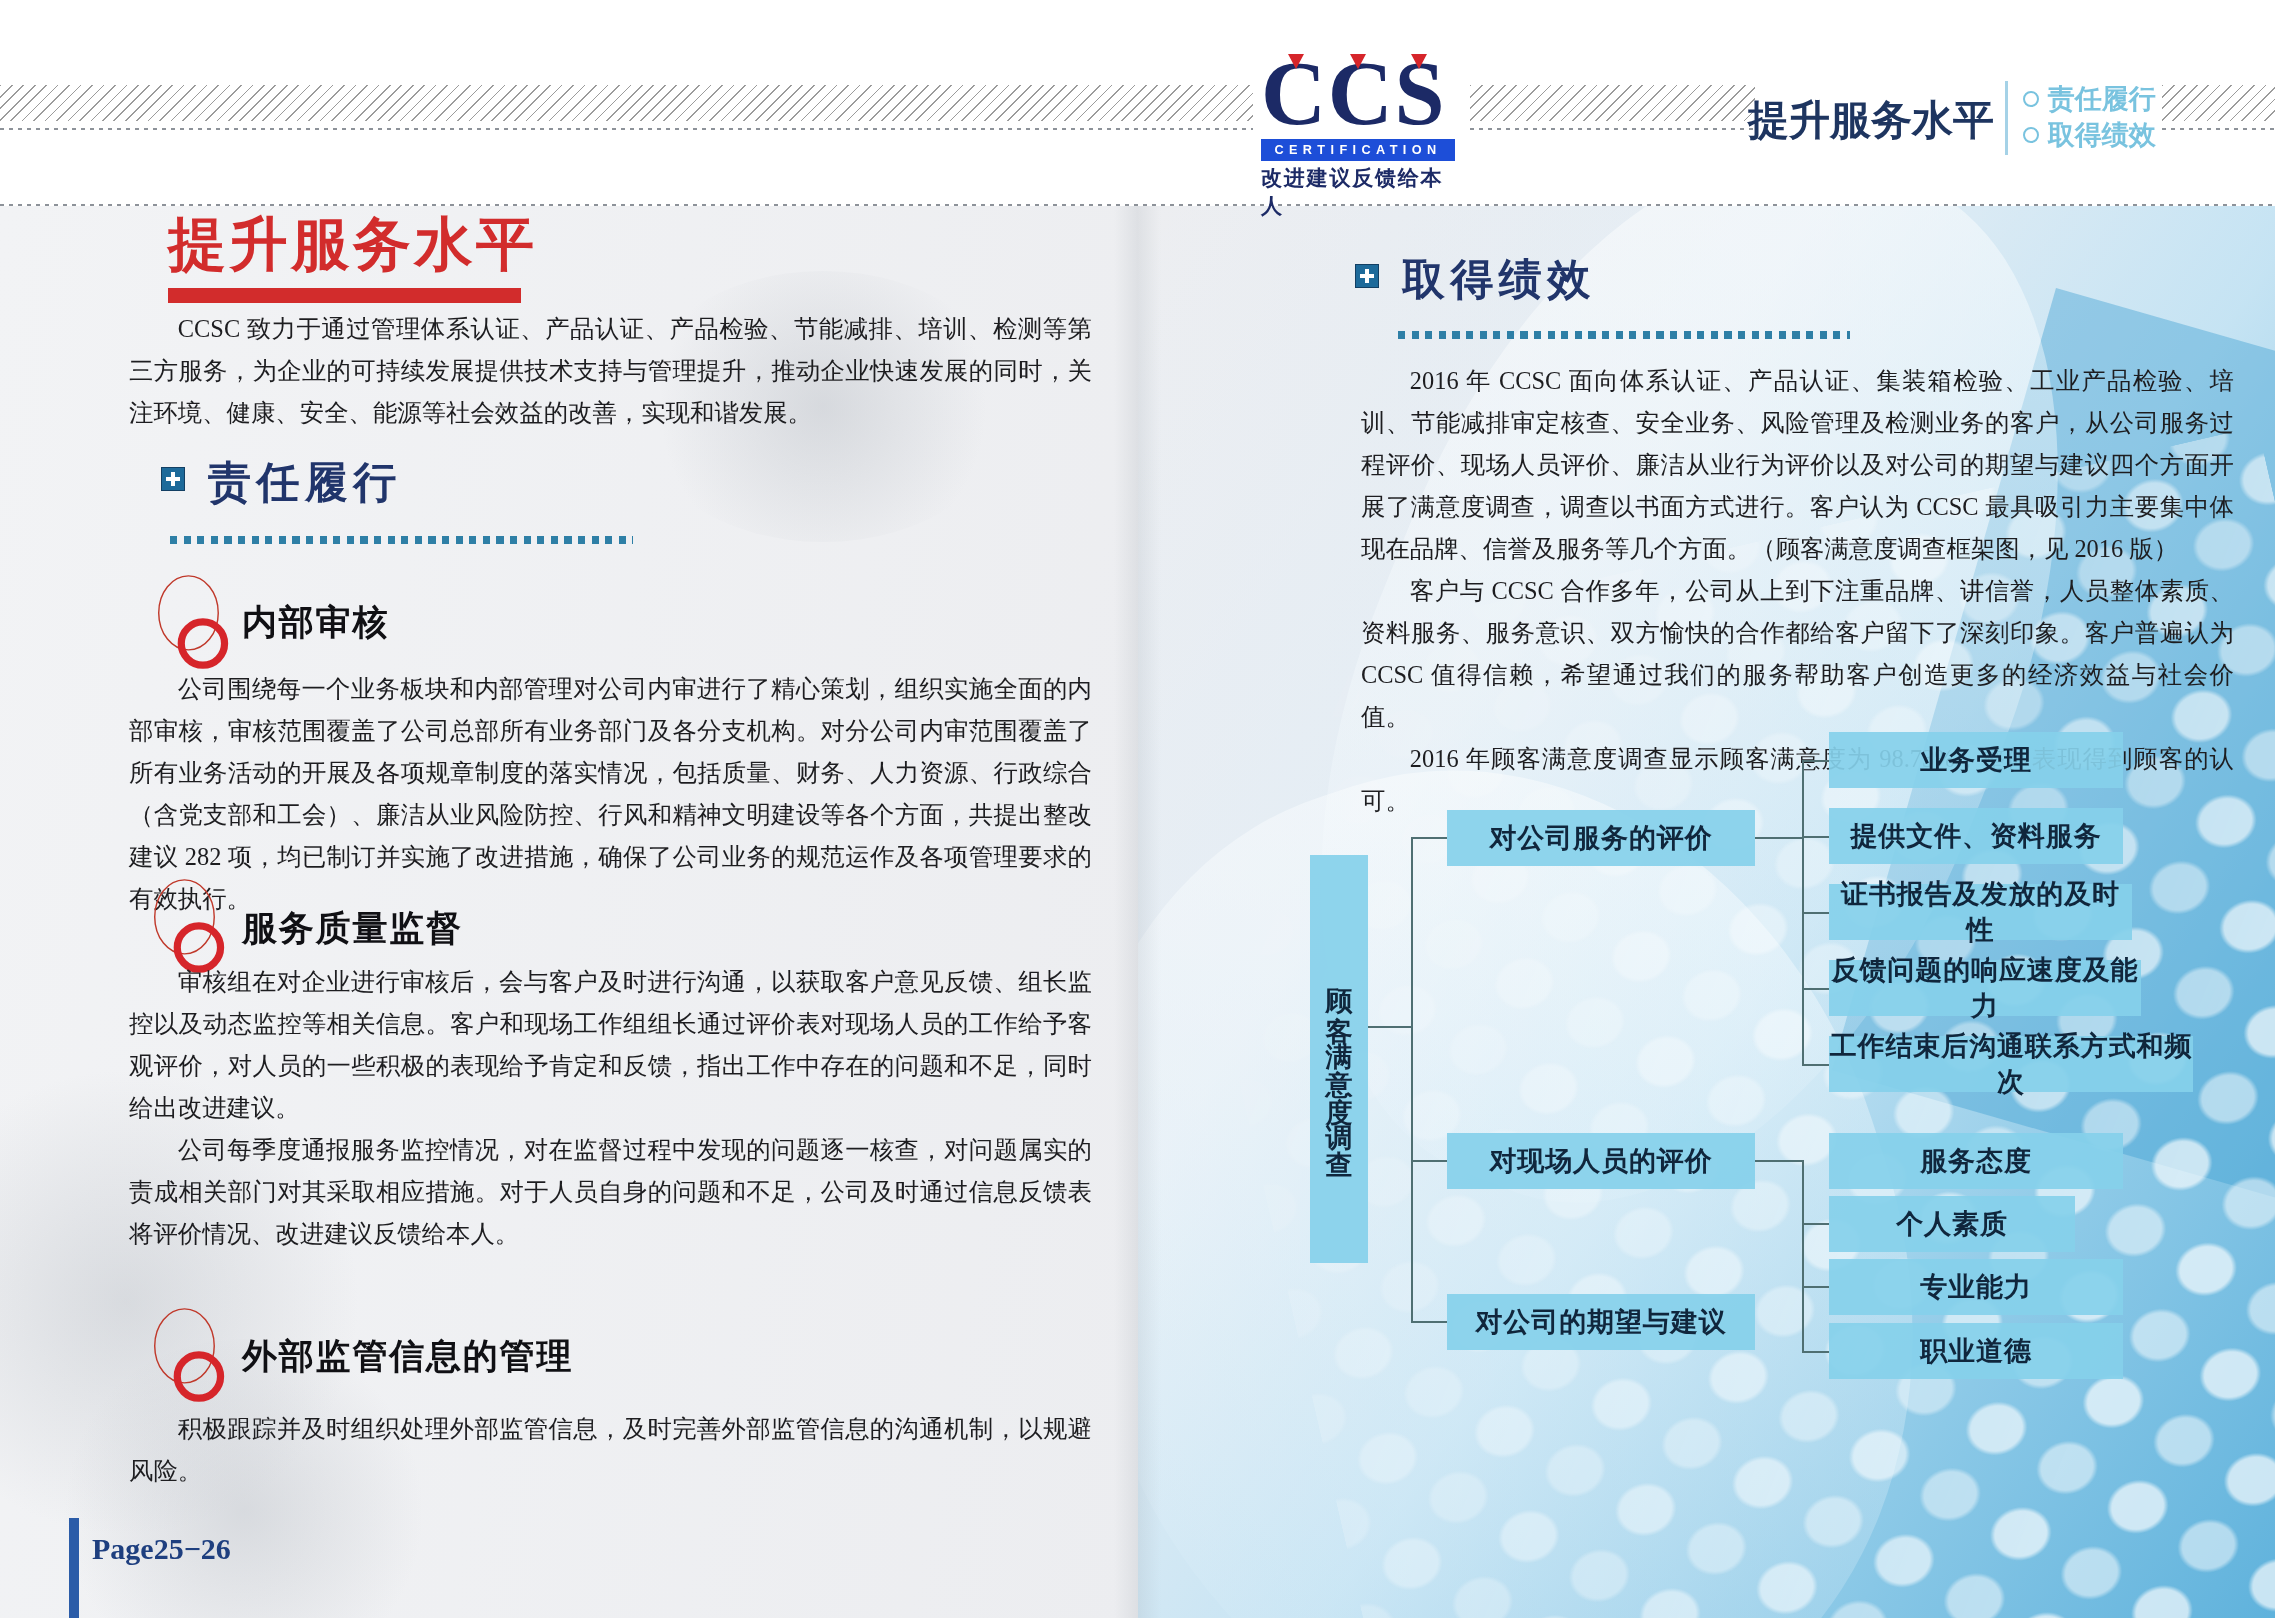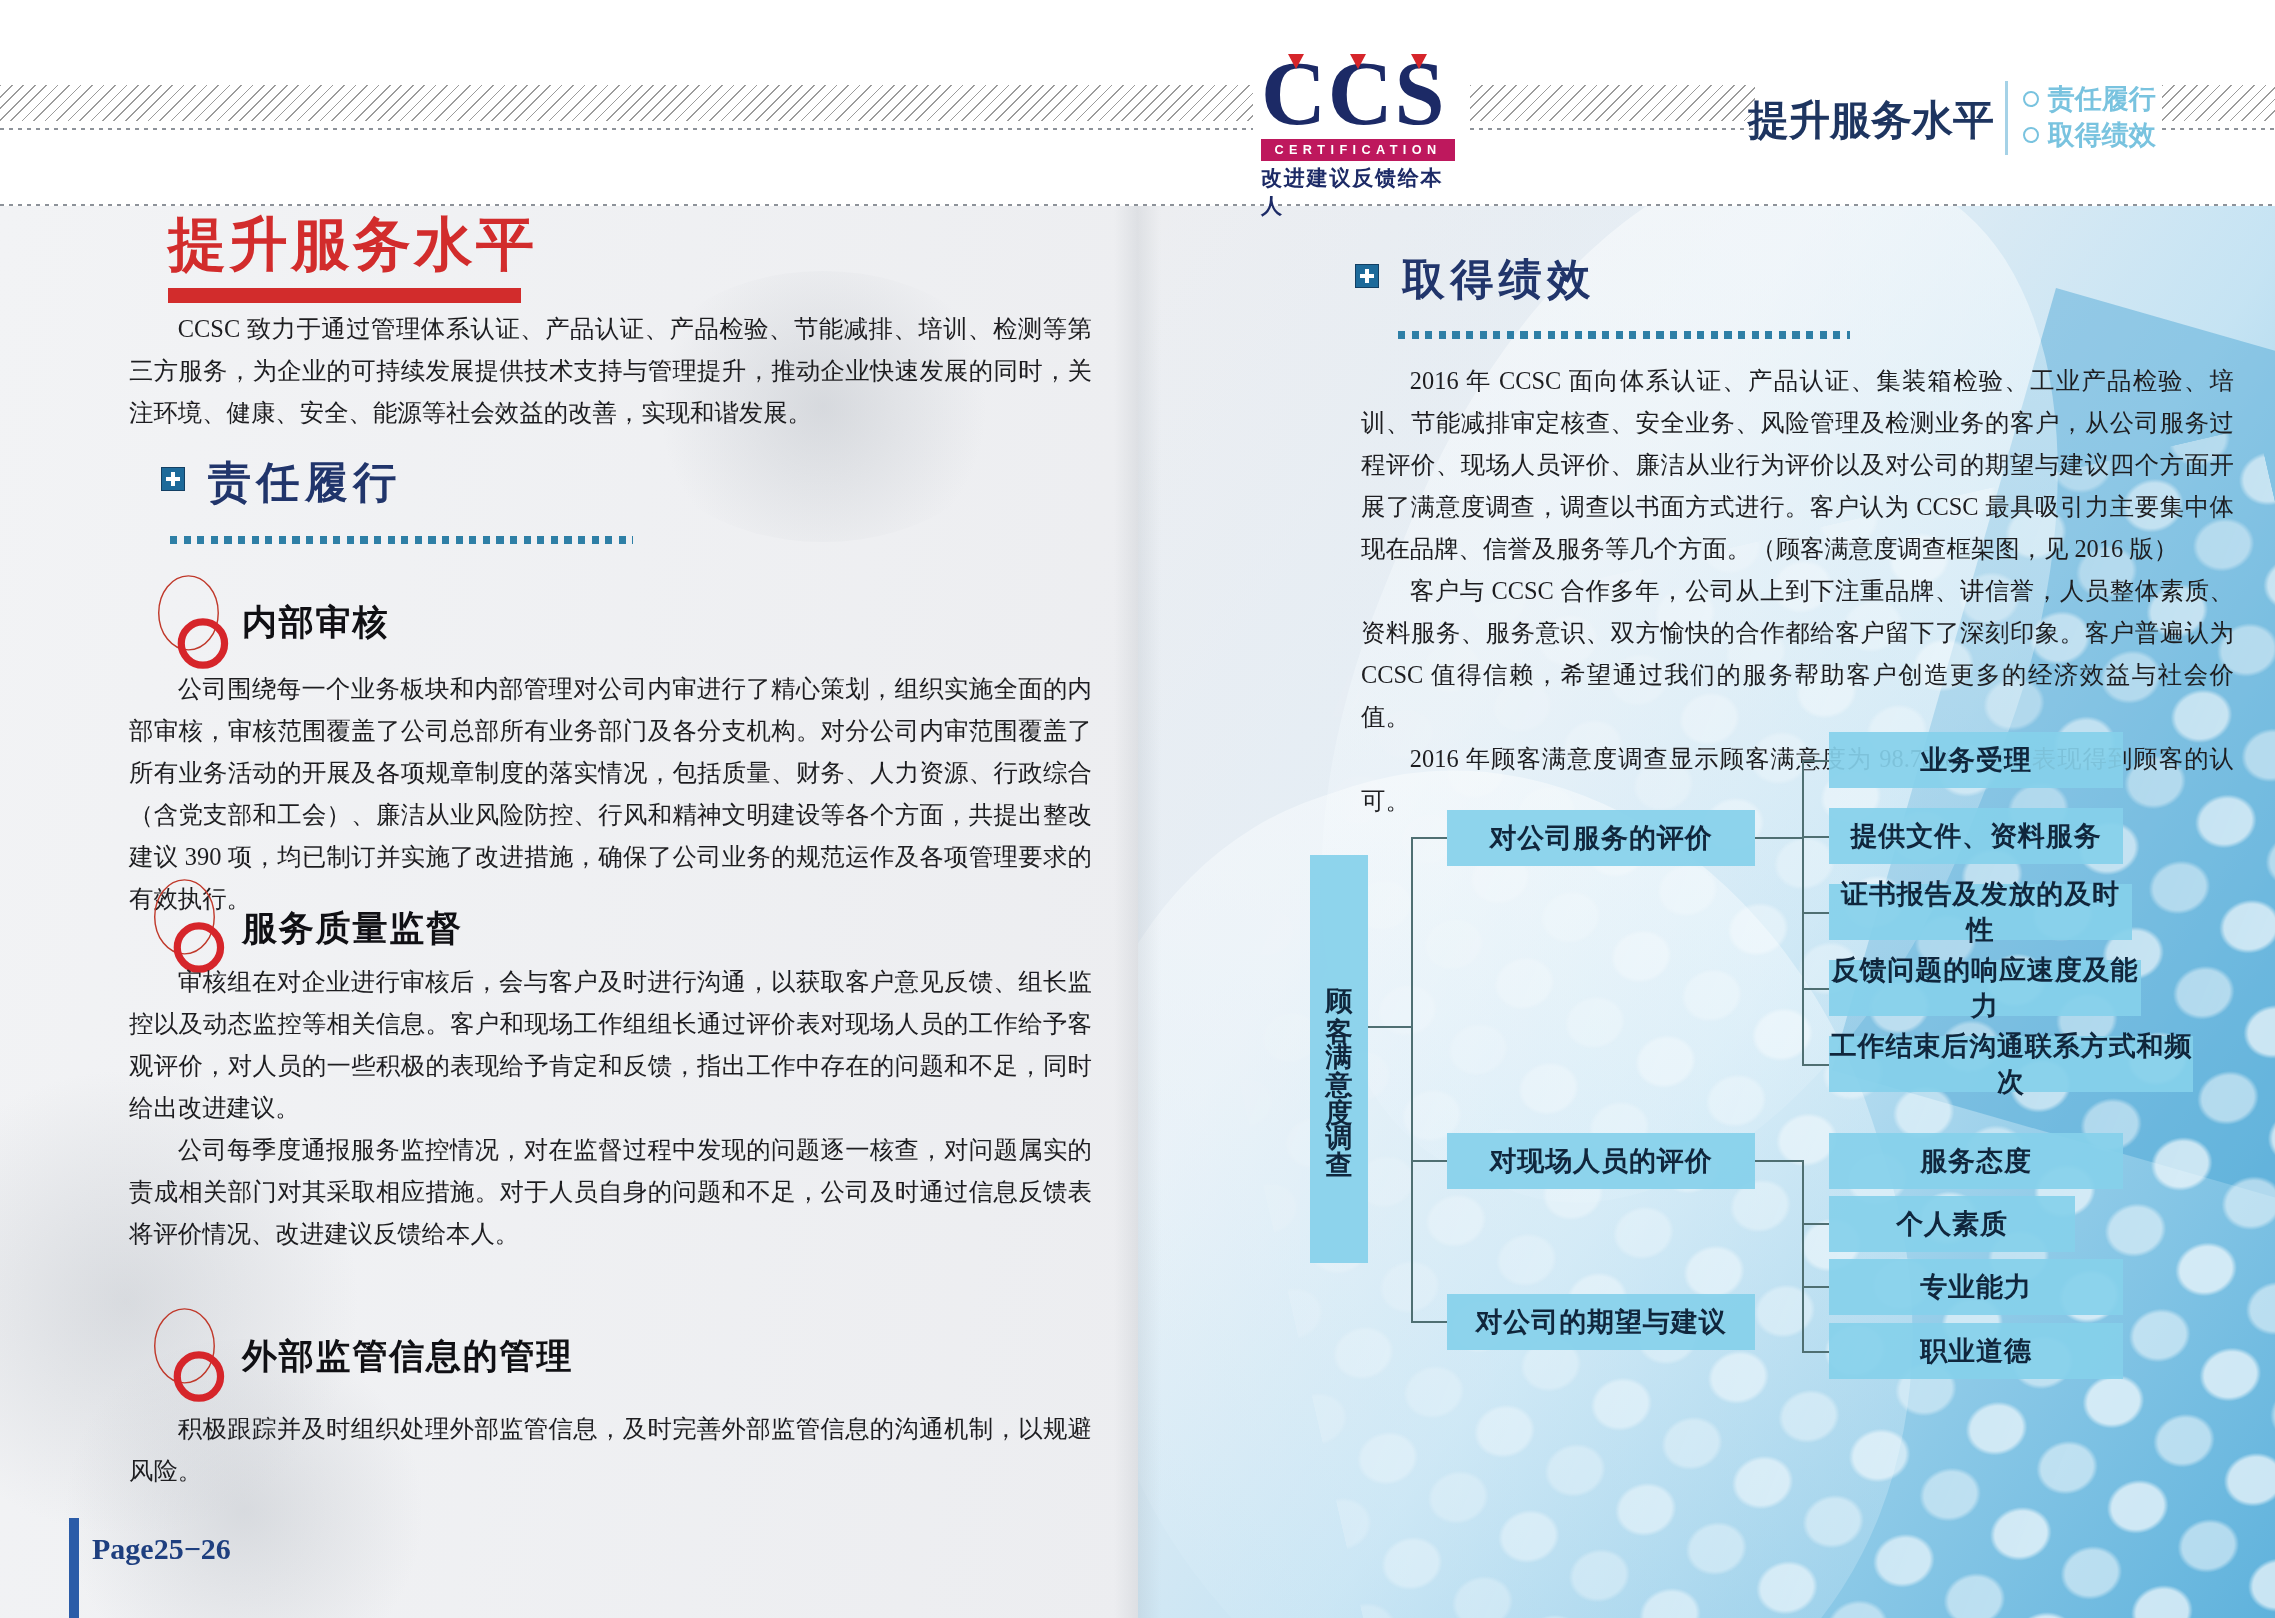--- a/index.html
+++ b/index.html
@@ -9,21 +9,21 @@
 
   
   .hatch{height:36px;background:repeating-linear-gradient(135deg,#7a7a7a 0 1.2px,transparent 1.2px 8.1px);opacity:.75;}
   .dotline{height:1.8px;background:repeating-linear-gradient(90deg,#8d9299 0 3.6px,transparent 3.6px 9px);}
 
   
   .logo-ccs{font-family:"Liberation Serif",serif;font-weight:bold;font-size:90px;line-height:83px;
             color:#1c2a66;letter-spacing:1.8px;}
   .wedge{width:0;height:0;border-left:8.1px solid transparent;border-right:8.1px solid transparent;
          border-top:15.4px solid #d6252a;}
-  .logo-certbar{width:194px;height:22.6px;background:#be185d;color:#ffffff;text-align:center;
+  .logo-certbar{width:194px;height:22.6px;background:#1d4ed8;color:#ffffff;text-align:center;
                 font-family:"Liberation Sans",sans-serif;font-weight:bold;font-size:12.7px;
                 letter-spacing:5.4px;line-height:22.6px;}
   .logo-cn{font-family:"Liberation Sans",sans-serif;font-weight:bold;font-size:21px;color:#1c2a66;letter-spacing:1.8px;}
 
   
   .hdr-title{font-family:"Liberation Sans",sans-serif;font-weight:bold;font-size:41px;color:#1e3560;}
   .hdr-divider{width:2.7px;background:#a5d2e7;}
   .hdr-nav-item{display:flex;align-items:center;gap:9px;height:36px;
                 font-family:"Liberation Sans",sans-serif;font-weight:bold;font-size:27px;color:#79c3df;}
   .ring{width:11.8px;height:11.8px;border:2.7px solid #79c3df;border-radius:50%;flex:0 0 auto;}
@@ -134,21 +134,21 @@
   <div class="abs plus-sq" style="left:161px;top:467px;"></div>
   <div class="abs sec-title" style="left:208px;top:454px;">责任履行</div>
   <div class="abs dotted-ul" style="left:170px;top:536px;width:463px;"></div>
 
   <svg class="abs" style="left:156px;top:575px;" width="83" height="101" viewBox="0 0 92 112">
     <ellipse cx="36" cy="42" rx="33" ry="41" fill="none" stroke="#c0392b" stroke-width="1.6"></ellipse>
     <circle cx="52" cy="76" r="24" fill="none" stroke="#d6252a" stroke-width="8"></circle>
   </svg>
   <div class="abs sub-title" style="left:242px;top:599px;">内部审核</div>
   <div class="abs bodytext" style="left:129px;top:668px;width:963px;">
-    <p>公司围绕每一个业务板块和内部管理对公司内审进行了精心策划，组织实施全面的内部审核，审核范围覆盖了公司总部所有业务部门及各分支机构。对分公司内审范围覆盖了所有业务活动的开展及各项规章制度的落实情况，包括质量、财务、人力资源、行政综合（含党支部和工会）、廉洁从业风险防控、行风和精神文明建设等各个方面，共提出整改建议 390 项，均已制订并实施了改进措施，确保了公司业务的规范运作及各项管理要求的有效执行。</p>
+    <p>公司围绕每一个业务板块和内部管理对公司内审进行了精心策划，组织实施全面的内部审核，审核范围覆盖了公司总部所有业务部门及各分支机构。对分公司内审范围覆盖了所有业务活动的开展及各项规章制度的落实情况，包括质量、财务、人力资源、行政综合（含党支部和工会）、廉洁从业风险防控、行风和精神文明建设等各个方面，共提出整改建议 282 项，均已制订并实施了改进措施，确保了公司业务的规范运作及各项管理要求的有效执行。</p>
   </div>
 
   <svg class="abs" style="left:152px;top:879px;" width="83" height="101" viewBox="0 0 92 112">
     <ellipse cx="36" cy="42" rx="33" ry="41" fill="none" stroke="#c0392b" stroke-width="1.6"></ellipse>
     <circle cx="52" cy="76" r="24" fill="none" stroke="#d6252a" stroke-width="8"></circle>
   </svg>
   <div class="abs sub-title" style="left:242px;top:905px;">服务质量监督</div>
   <div class="abs bodytext" style="left:129px;top:961px;width:963px;">
     <p>审核组在对企业进行审核后，会与客户及时进行沟通，以获取客户意见反馈、组长监控以及动态监控等相关信息。客户和现场工作组组长通过评价表对现场人员的工作给予客观评价，对人员的一些积极的表现给予肯定和反馈，指出工作中存在的问题和不足，同时给出改进建议。</p>
     <p>公司每季度通报服务监控情况，对在监督过程中发现的问题逐一核查，对问题属实的责成相关部门对其采取相应措施。对于人员自身的问题和不足，公司及时通过信息反馈表将评价情况、改进建议反馈给本人。</p>

